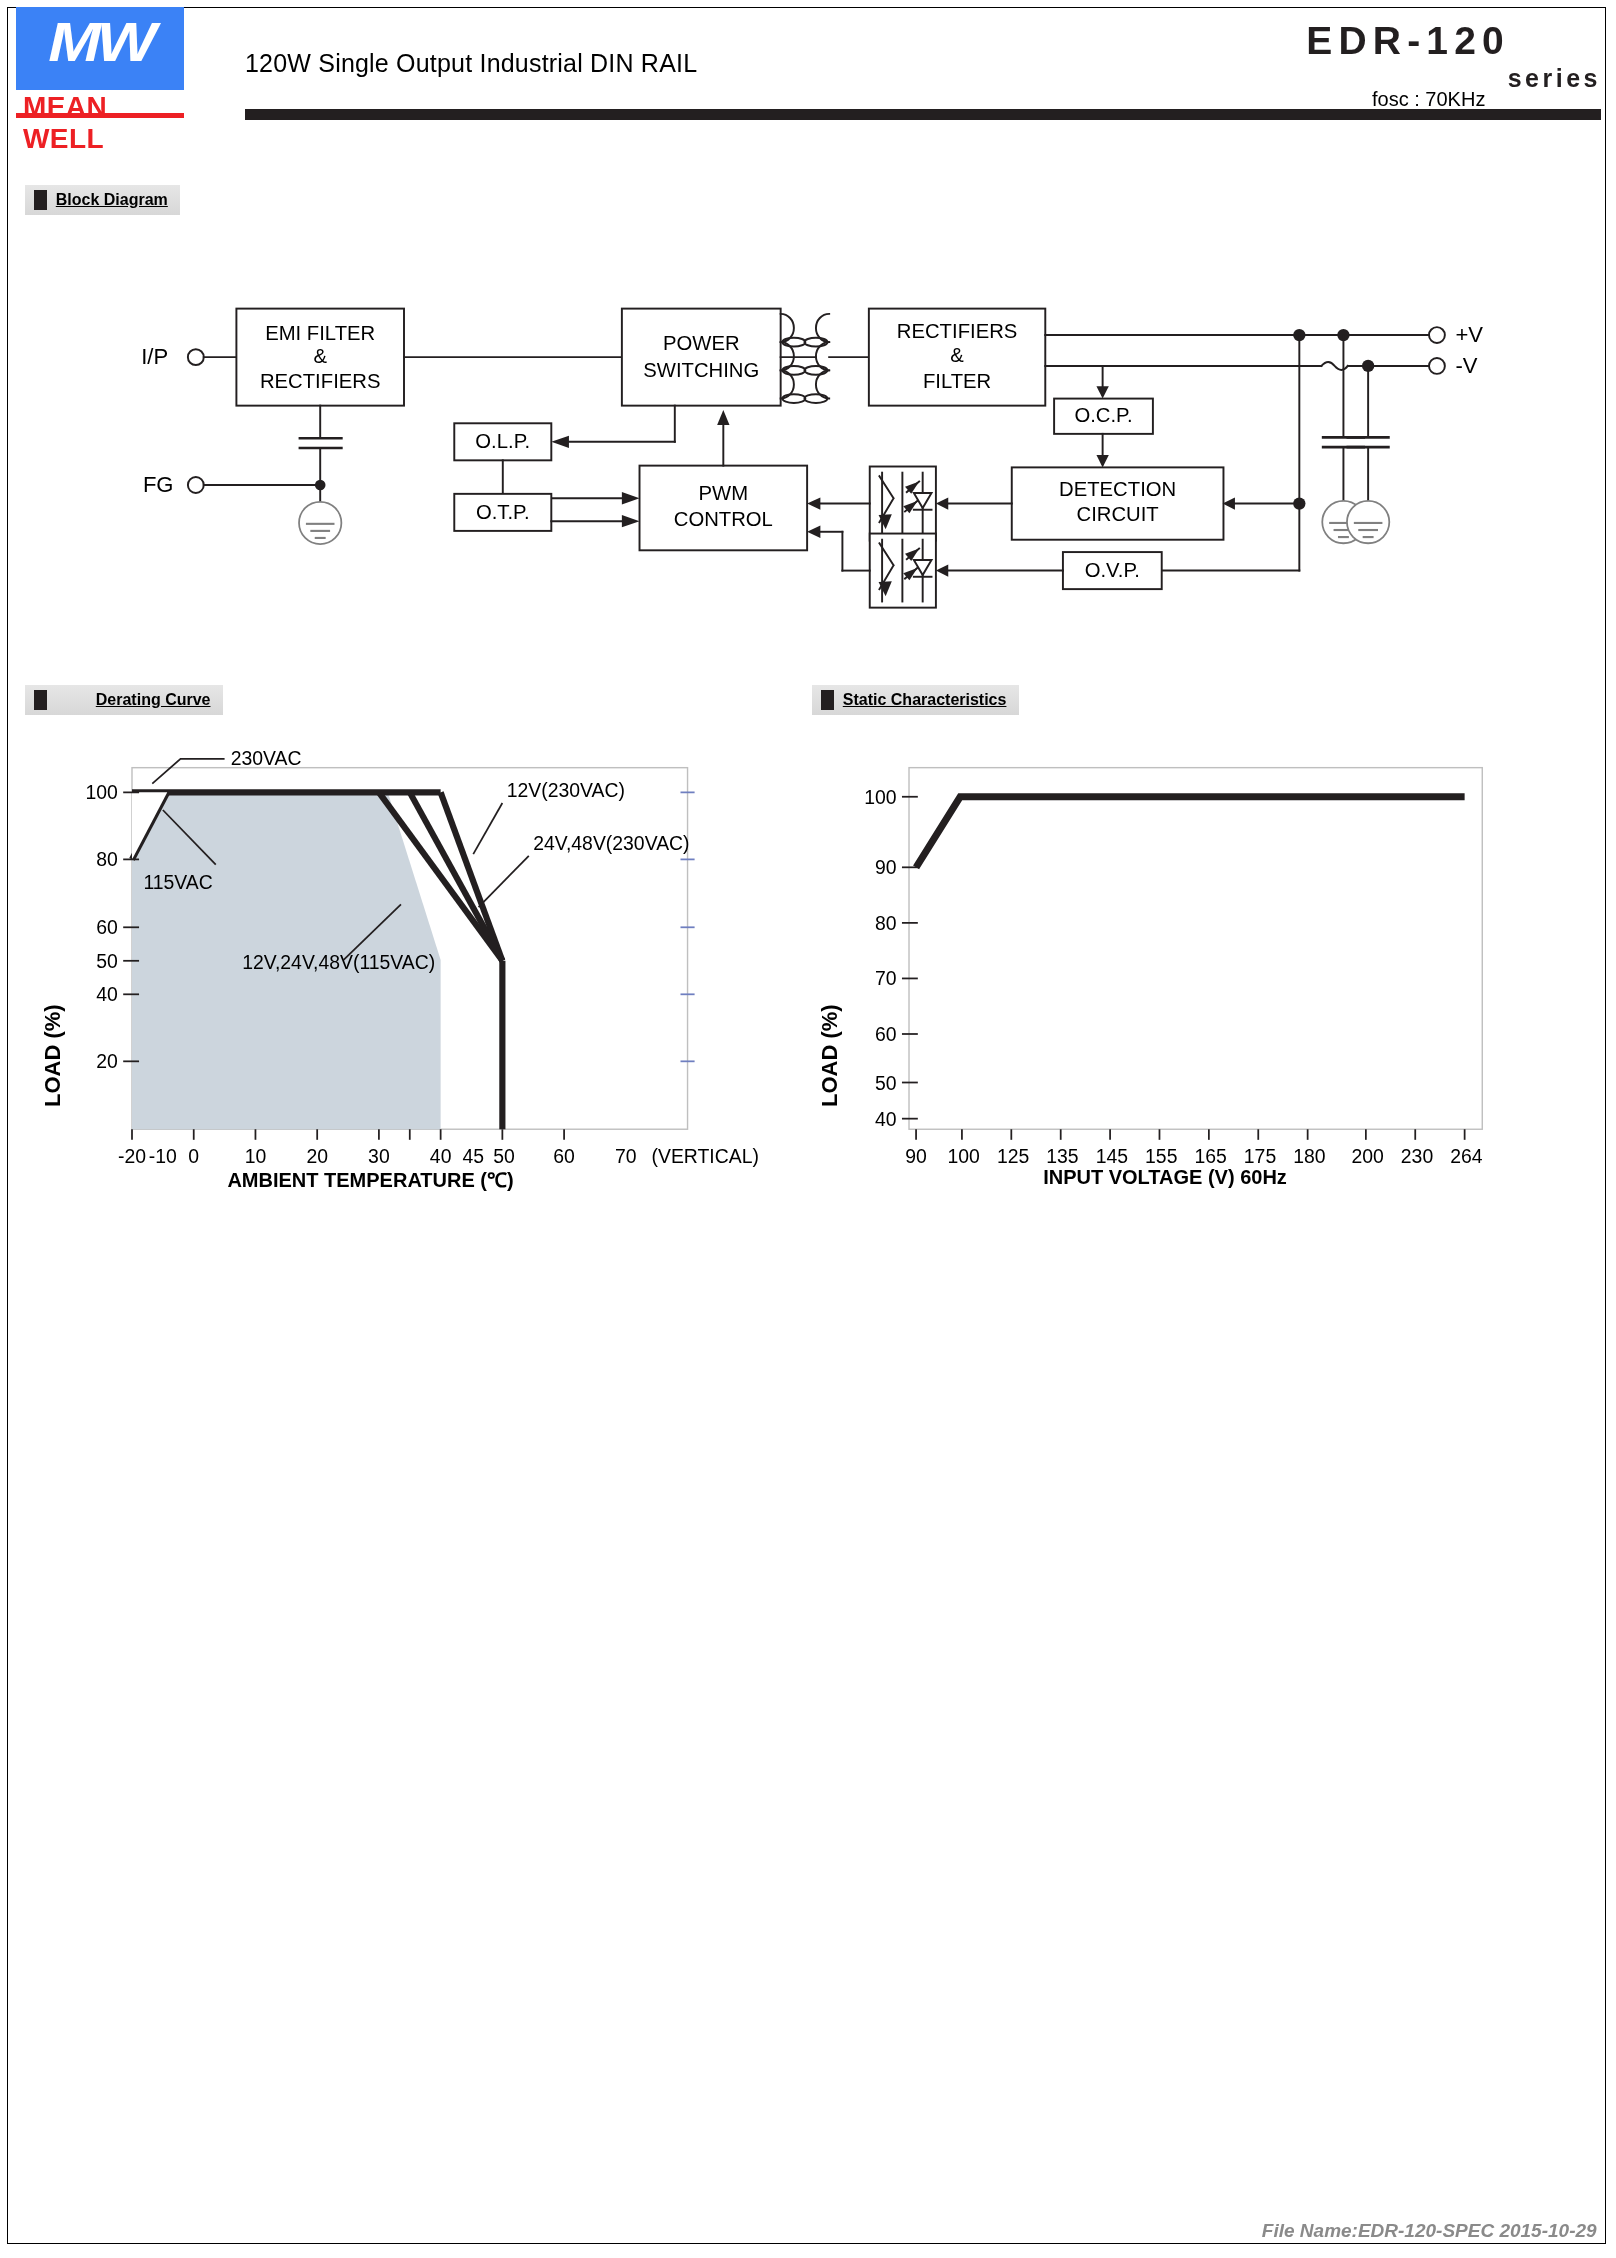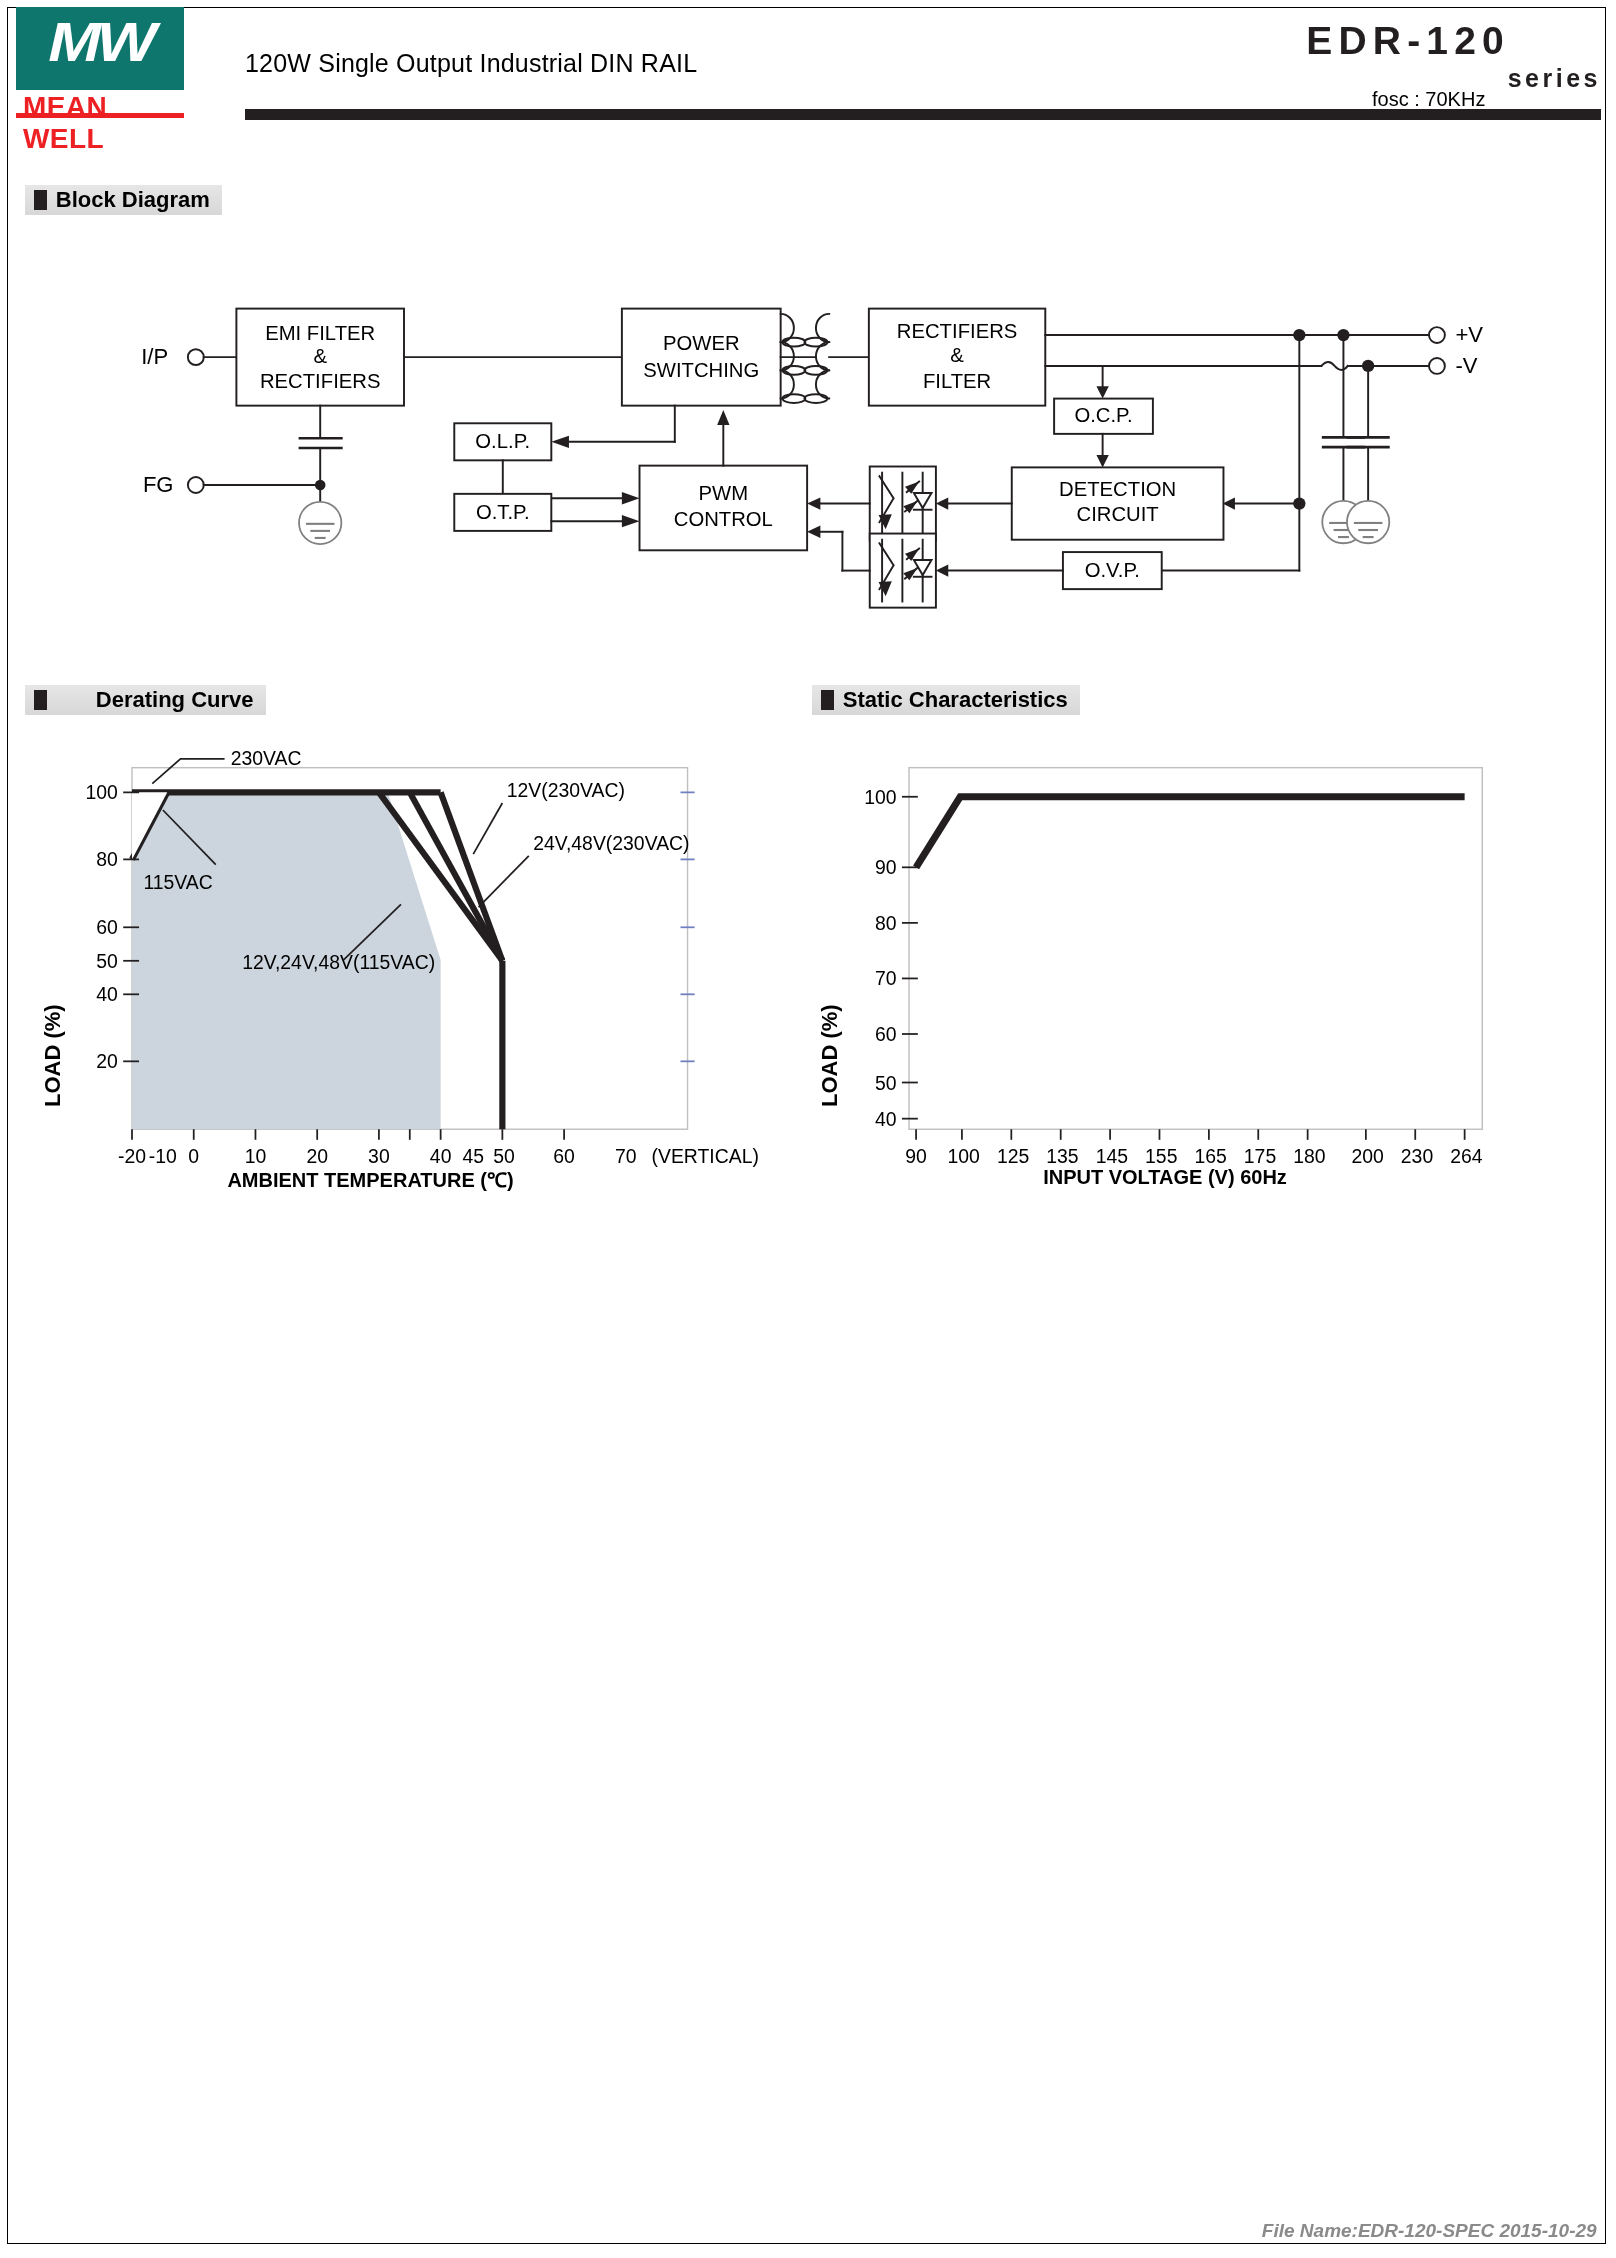--- a/index.html
+++ b/index.html
@@ -8,21 +8,21 @@
     background:#ffffff;
     font-family:"Liberation Sans", sans-serif;
     position:relative;
     overflow:hidden;
   }
   .page{position:absolute;inset:0;}
 
   
   .logo-box{
     position:absolute;left:16px;top:7px;width:168px;height:106px;
-    background:#0f766e;display:flex;flex-direction:column;
+    background:#3b82f6;display:flex;flex-direction:column;
     align-items:center;justify-content:flex-start;
   }
   .logo-mw{
     color:#ffffff;font-weight:bold;font-size:55px;line-height:53px;
     letter-spacing:-3.5px;margin-top:8.8px;font-family:"Liberation Sans",sans-serif;
     font-style:italic;transform:scaleX(1.15);
   }
   .logo-name{
     background:#ffffff;color:#ED2024;font-weight:bold;font-size:28px;
     letter-spacing:0.4px;padding:0.9px 7px;margin-top:21px;
@@ -47,21 +47,21 @@
     position:absolute;left:16px;top:113px;width:168px;height:5.3px;background:#ED2024;
   }
 
   
   .sec{
     position:absolute;height:30px;
     background:linear-gradient(to bottom,#e6e6e6,#d7d7d7);
     display:flex;align-items:center;padding:0 12.4px 0 8.8px;
   }
   .sec .sq{width:13.2px;height:19.4px;background:#231f20;margin-right:8.8px;}
-  .sec .t{font-size:22px;font-weight:bold;color:#000;white-space:nowrap;}
+  .sec .t{font-size:16px;font-weight:bold;color:#000;white-space:nowrap;text-decoration:underline;}
 
   
   .bd{position:absolute;left:0;top:141px;width:1616px;height:494px;}
   .fosc{position:absolute;left:1372px;top:88px;font-size:20px;color:#000;}
 
   
   .chart-wrap{position:absolute;}
   .axis-title{
     font-size:20px;font-weight:bold;text-align:center;
   }

